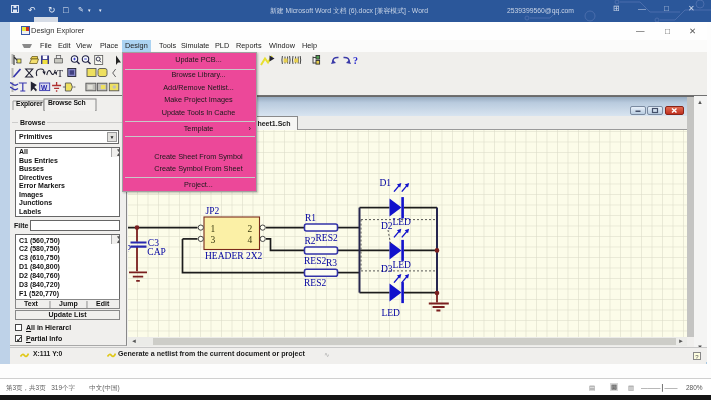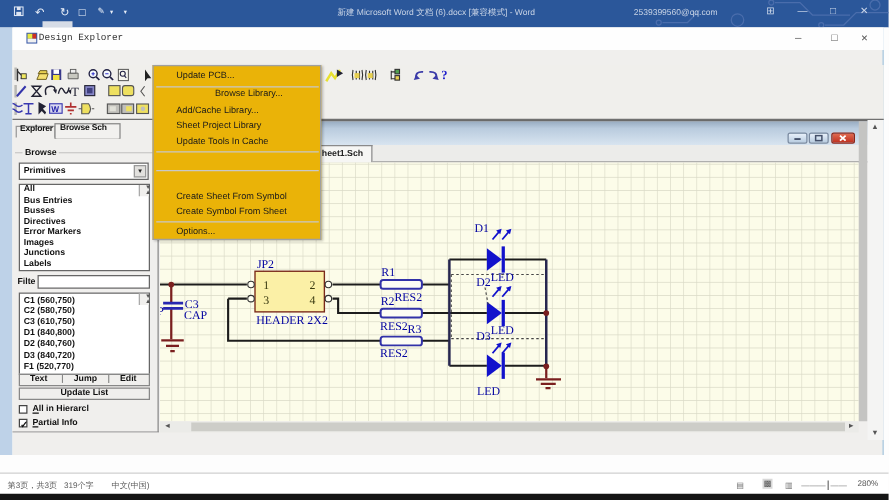--- a/index.html
+++ b/index.html
@@ -12,21 +12,21 @@
 #wordacct{left:507px;top:5px;color:#c9d4e6;font-size:6.8px;line-height:11px;}
 .qat{color:#e8eef8;font-size:9px;line-height:14px;top:3px;}
 #wordtab{left:34px;top:17px;width:24px;height:5px;background:#d6dce6;}
 
 .wbtn{top:4px;color:#cdd8ea;font-size:8px;line-height:10px;}
 
 #leftblue{left:0;top:22px;width:10px;height:350px;background:#bed2e8;}
 #rightwhite{left:707px;top:22px;width:4px;height:350px;background:#fdfdfd;}
 
 #de{left:10px;top:22px;width:697px;height:342px;background:#f0efed;border-right:1px solid #a8c8e0;}
-#detitle{left:0;top:0;width:697px;height:18px;background:#fefefe;font-family:Liberation Mono, monospace;}
+#detitle{left:0;top:0;width:697px;height:18px;background:#fefefe;}
 #detitletext{left:21px;top:4px;font-size:7.5px;color:#333;line-height:10px;}
 .debtn{top:5px;color:#555;font-size:8.5px;line-height:9px;}
 #demenu{left:0;top:18px;width:697px;height:12px;background:#fbfbfa;font-size:7.3px;color:#222;}
 .mi{position:absolute;top:1px;line-height:10px;}
 #demenu .hl{background:#abd3f2;padding:1px 3px;top:0;line-height:10px;}
 #detools{left:0;top:30px;width:697px;height:44px;background:#f0efec;}
 #cutline{left:0;top:73px;width:697px;height:1px;background:#707070;}
 
 #band{left:112px;top:74px;width:575px;height:20px;background:linear-gradient(#97abc0,#b9cbde 30%,#d8e4f0);border-top:1px solid #6a6a6a;}
 .mdibtn{position:absolute;top:9px;height:9px;border-radius:2px;border:1px solid #7a8aa0;background:linear-gradient(#e8f0fa,#b8cce0);overflow:hidden;line-height:0;}
@@ -51,21 +51,21 @@
 #list1 div{padding-left:3px;height:8.5px;line-height:8.5px;white-space:nowrap;}
 #filterlab{position:absolute;left:4px;top:126px;font-size:7px;font-weight:bold;color:#111;}
 #filterbox{position:absolute;left:20px;top:124px;width:90px;height:11px;background:#fff;border:1px solid #666;}
 #list2{position:absolute;left:5px;top:138px;width:105px;height:66px;background:#fff;border:1px solid #666;font-size:7px;font-weight:bold;color:#111;padding-top:1.5px;}
 #list2 div{padding-left:3px;height:8.85px;line-height:8.85px;white-space:nowrap;}
 .vsb{position:absolute;right:0;top:0;width:8px;height:100%;background:#f0efed;border-left:1px solid #aaa;}
 .btnrow{position:absolute;left:5px;width:105px;height:10px;background:#f0efed;border:1px solid #888;font-size:7px;font-weight:bold;color:#111;text-align:center;}
 .cb{position:absolute;width:7px;height:7px;background:#fff;border:1px solid #444;font-size:7px;line-height:6px;text-align:center;color:#111;}
 .cblab{position:absolute;font-size:7px;font-weight:bold;color:#111;}
 
-#dropdown{left:122px;top:52px;width:135px;height:140px;background:#eab308;border:1px solid #a0a0a0;box-shadow:1px 1px 2px rgba(0,0,0,.25);font-size:7.3px;color:#1a1a1a;}
+#dropdown{left:122px;top:52px;width:135px;height:140px;background:#ec4899;border:1px solid #a0a0a0;box-shadow:1px 1px 2px rgba(0,0,0,.25);font-size:7.3px;color:#1a1a1a;text-align:center;}
 #dropdown .it{position:absolute;left:1px;width:132px;height:12.6px;line-height:12.6px;padding-left:17px;}
 #dropdown .sep{position:absolute;left:2px;width:130px;height:1px;background:#c8c8c8;}
 #dropdown .sel{background:#8cc0ee;}
 
 #wordgap{left:0;top:364px;width:711px;height:14px;background:#fdfdfd;}
 #wordstatus{left:0;top:378px;width:711px;height:17px;background:#ffffff;border-top:1px solid #d0d0d0;font-size:6.5px;color:#5a5a5a;}
 #blackstrip{left:0;top:395px;width:711px;height:5px;background:#151515;}
 </style>
 </head>
 <body>
@@ -111,20 +111,36 @@
         <rect x="0" y="0" width="9" height="9" fill="#3a5aa8"></rect>
         <rect x="1" y="1" width="4" height="4" fill="#e8e840"></rect>
         <rect x="5" y="1" width="3" height="4" fill="#d03020"></rect>
         <rect x="1" y="5" width="7" height="3" fill="#f0f0f0"></rect>
       </svg>
     <div class="abs" id="detitletext">Design Explorer</div>
     <div class="abs debtn" style="left:626px;">—</div>
     <div class="abs debtn" style="left:655px;">□</div>
     <div class="abs debtn" style="left:679px;">✕</div>
   </div>
+  <div class="abs" id="demenu">
+    <svg class="abs" style="left:10px;top:2px" width="14" height="8">
+        <path d="M2 2 L12 2 L10 6 L4 6 Z" fill="#8a8a8a"></path>
+      </svg>
+    <span class="mi" style="left:30px;">File</span>
+    <span class="mi" style="left:48px;">Edit</span>
+    <span class="mi" style="left:66px;">View</span>
+    <span class="mi" style="left:90px;">Place</span>
+    <span class="mi hl" style="left:112px;">Design</span>
+    <span class="mi" style="left:149px;">Tools</span>
+    <span class="mi" style="left:171px;">Simulate</span>
+    <span class="mi" style="left:205px;">PLD</span>
+    <span class="mi" style="left:226px;">Reports</span>
+    <span class="mi" style="left:259px;">Window</span>
+    <span class="mi" style="left:292px;">Help</span>
+  </div>
   <div class="abs" id="detools"></div>
   <div class="abs" id="cutline"></div>
   <div class="abs" id="band">
     <div class="mdibtn" style="left:508px;width:16px;"><svg width="14" height="7" viewBox="0 0 14 7">
           <rect x="4.5" y="3.5" width="5" height="1.5" fill="#44506a"></rect>
         </svg></div>
     <div class="mdibtn" style="left:525px;width:16px;"><svg width="14" height="7" viewBox="0 0 14 7">
           <rect x="4.5" y="1.5" width="5" height="4" fill="none" stroke="#44506a" stroke-width="1.2"></rect>
         </svg></div>
     <div class="mdibtn" style="left:543px;width:19px;background:linear-gradient(#e06a50,#c03020);border-color:#8a2418;"><svg width="17" height="7" viewBox="0 0 17 7">
@@ -251,20 +267,32 @@
   </svg>
   <div class="abs" id="vscroll"></div>
   <div class="abs" id="vscroll2">
     <div class="sarr" style="left:3px;top:3px;">▲</div>
     <div class="sarr" style="left:3px;top:248px;">▼</div>
   </div>
   <div class="abs" id="hscroll">
     <div class="sarr" style="left:3px;top:1px;">◄</div>
     <div class="sarr" style="right:3px;top:1px;">►</div>
     <div id="hthumb"></div>
+  </div>
+  <div class="abs" id="destatus">
+    <svg class="abs" style="left:10px;top:4px" width="9" height="6">
+        <path d="M0.5 4.5 Q2.5 1 4.5 3.5 Q6.5 6 8.5 1.5" stroke="#e0c818" stroke-width="1.7" fill="none"></path>
+      </svg>
+    <span class="abs" style="left:23px;top:2px;font-weight:bold;">X:111 Y:0</span>
+    <svg class="abs" style="left:97px;top:4px" width="9" height="6">
+        <path d="M0.5 4.5 Q2.5 1 4.5 3.5 Q6.5 6 8.5 1.5" stroke="#e0c818" stroke-width="1.7" fill="none"></path>
+      </svg>
+    <span class="abs" style="left:108px;top:2px;font-weight:bold;font-size:7.1px;">Generate a netlist from the current document or project</span>
+      <span class="abs" style="left:314px;top:3px;color:#aaa;font-weight:normal;">∿</span>
+      <span class="abs" style="left:683px;top:4px;width:8px;height:8px;border:1px solid #888;background:#fdfde0;font-size:6px;line-height:8px;text-align:center;color:#555;">?</span>
   </div>
 
   <div class="abs" id="panel">
     <svg class="abs" style="left:0;top:1px" width="117" height="14">
       <path d="M3 13 L3 4 L34 4 L34 13" fill="none" stroke="#999"></path>
       <rect x="34" y="2" width="52" height="12" fill="#f2f1ef" stroke="#888"></rect>
       <rect x="35" y="3" width="50" height="11" fill="#f2f1ef"></rect>
     </svg>
     <span class="tab" style="left:6px;top:4px;">Explorer</span>
     <span class="tab" style="left:38px;top:3px;">Browse Sch</span>
@@ -399,30 +427,31 @@
         <rect x="90.9" y="33" width="4.5" height="4" fill="#eee060"></rect>
     <rect x="99.3" y="31.2" width="9.5" height="7.6" fill="#eee060" stroke="#555" stroke-width="0.9"></rect>
         <circle cx="104.3" cy="35" r="1.8" fill="#c0bfba"></circle>
   </g>
 </svg>
 </div>
 
 <div class="abs" id="dropdown">
   <div class="it" style="top:0.5px;">Update PCB...</div>
   <div class="sep" style="top:15.6px;"></div>
-  <div class="it" style="top:16.1px;margin-left:31px;">Browse Library...</div>
-  <div class="it" style="top:28.7px;">Add/Cache Library...</div>
-  <div class="it" style="top:41.3px;">Sheet Project Library</div>
+  <div class="it" style="top:16.1px;">Browse Library...</div>
+  <div class="it" style="top:28.7px;">Add/Remove Netlist...</div>
+  <div class="it" style="top:41.3px;">Make Project Images</div>
   <div class="it" style="top:53.9px;">Update Tools In Cache</div>
   <div class="sep" style="top:67.5px;"></div>
+  <div class="it" style="top:69.5px;">Template<span style="position:absolute;right:5px;">›</span></div>
   <div class="sep" style="top:83.1px;"></div>
   <div class="it" style="top:97.7px;">Create Sheet From Symbol</div>
   <div class="it" style="top:110.3px;">Create Symbol From Sheet</div>
   <div class="sep" style="top:123.9px;"></div>
-  <div class="it" style="top:125.9px;">Options...</div>
+  <div class="it" style="top:125.9px;">Project...</div>
 </div>
 
 <div class="abs" id="wordgap"></div>
 <div class="abs" id="wordstatus">
   <span class="abs" style="left:6px;top:5px;">第3页，共3页&nbsp;&nbsp;&nbsp;319个字&nbsp;&nbsp;&nbsp;&nbsp;&nbsp;中文(中国)</span>
   <span class="abs" style="left:589px;top:5px;color:#777;">▤</span>
   <span class="abs" style="left:610px;top:4px;background:#d8d8d8;padding:0 1px;color:#555;">▩</span>
   <span class="abs" style="left:628px;top:5px;color:#777;">▥</span>
   <span class="abs" style="left:641px;top:5px;color:#777;">———┃——</span>
   <span class="abs" style="left:686px;top:5px;color:#555;">280%</span>

